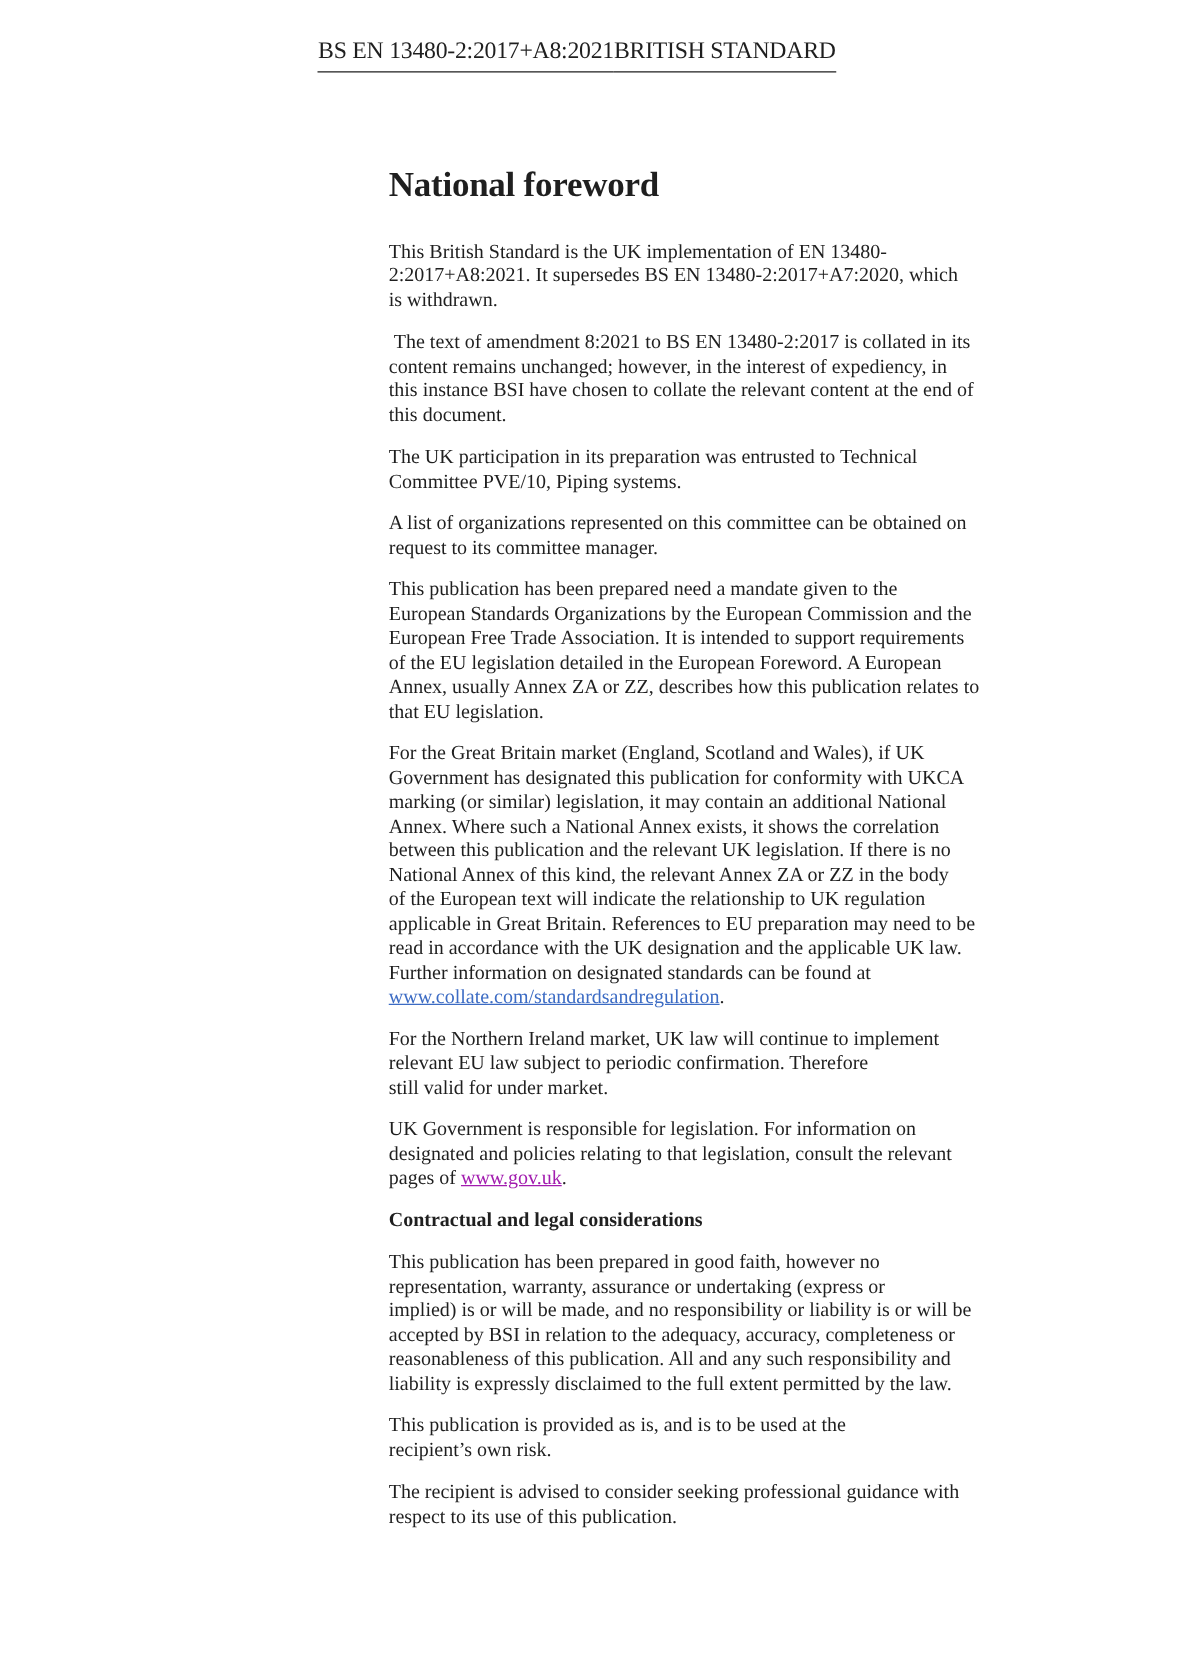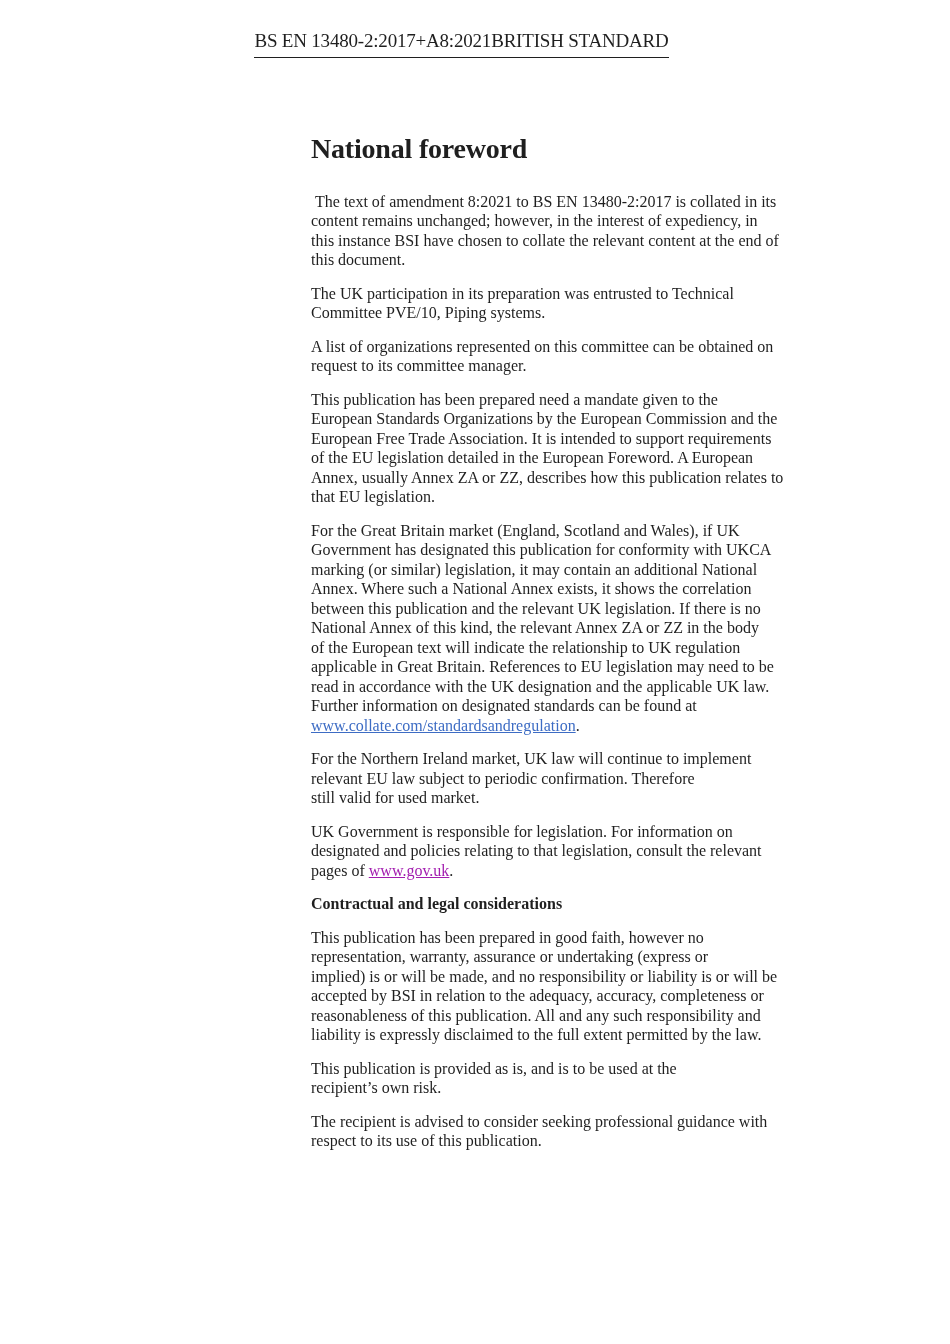--- a/index.html
+++ b/index.html
@@ -68,20 +68,25 @@
 
   <header class="page-header">
     <span class="header-item">BS EN 13480-2:2017+A8:2021</span>
     <span class="header-item">BRITISH STANDARD</span>
   </header>
 
   <main class="content">
     <h1 class="doc-title">National foreword</h1>
     <div id="blocks">
         <p class="para">
+          <span class="line"><span>This British Standard is the UK implementation of EN 13480-</span></span>
+          <span class="line"><span>2:2017+A8:2021. It supersedes BS EN 13480-2:2017+A7:2020, which</span></span>
+          <span class="line"><span>is withdrawn.</span></span>
+        </p>
+        <p class="para">
           <span class="line"><span> The text of amendment 8:2021 to BS EN 13480-2:2017 is collated in its</span></span>
           <span class="line"><span>content remains unchanged; however, in the interest of expediency, in</span></span>
           <span class="line"><span>this instance BSI have chosen to collate the relevant content at the end of</span></span>
           <span class="line"><span>this document.</span></span>
         </p>
         <p class="para">
           <span class="line"><span>The UK participation in its preparation was entrusted to Technical</span></span>
           <span class="line"><span>Committee PVE/10, Piping systems.</span></span>
         </p>
         <p class="para">
@@ -97,29 +102,29 @@
           <span class="line"><span>that EU legislation.</span></span>
         </p>
         <p class="para">
           <span class="line"><span>For the Great Britain market (England, Scotland and Wales), if UK</span></span>
           <span class="line"><span>Government has designated this publication for conformity with UKCA</span></span>
           <span class="line"><span>marking (or similar) legislation, it may contain an additional National</span></span>
           <span class="line"><span>Annex. Where such a National Annex exists, it shows the correlation</span></span>
           <span class="line"><span>between this publication and the relevant UK legislation. If there is no</span></span>
           <span class="line"><span>National Annex of this kind, the relevant Annex ZA or ZZ in the body</span></span>
           <span class="line"><span>of the European text will indicate the relationship to UK regulation</span></span>
-          <span class="line"><span>applicable in Great Britain. References to EU legislation may need to be</span></span>
+          <span class="line"><span>applicable in Great Britain. References to EU preparation may need to be</span></span>
           <span class="line"><span>read in accordance with the UK designation and the applicable UK law.</span></span>
           <span class="line"><span>Further information on designated standards can be found at</span></span>
           <span class="line"><a class="doc-link" href="#" style="color: rgb(61, 108, 196);">www.collate.com/standardsandregulation</a><span>.</span></span>
         </p>
         <p class="para">
           <span class="line"><span>For the Northern Ireland market, UK law will continue to implement</span></span>
           <span class="line"><span>relevant EU law subject to periodic confirmation. Therefore</span></span>
-          <span class="line"><span>still valid for used market.</span></span>
+          <span class="line"><span>still valid for under market.</span></span>
         </p>
         <p class="para">
           <span class="line"><span>UK Government is responsible for legislation. For information on</span></span>
           <span class="line"><span>designated and policies relating to that legislation, consult the relevant</span></span>
           <span class="line"><span>pages of </span><a class="doc-link" href="#" style="color: #a21caf;">www.gov.uk</a><span>.</span></span>
         </p>
         <h2 class="section-heading">Contractual and legal considerations</h2>
         <p class="para">
           <span class="line"><span>This publication has been prepared in good faith, however no</span></span>
           <span class="line"><span>representation, warranty, assurance or undertaking (express or</span></span>

